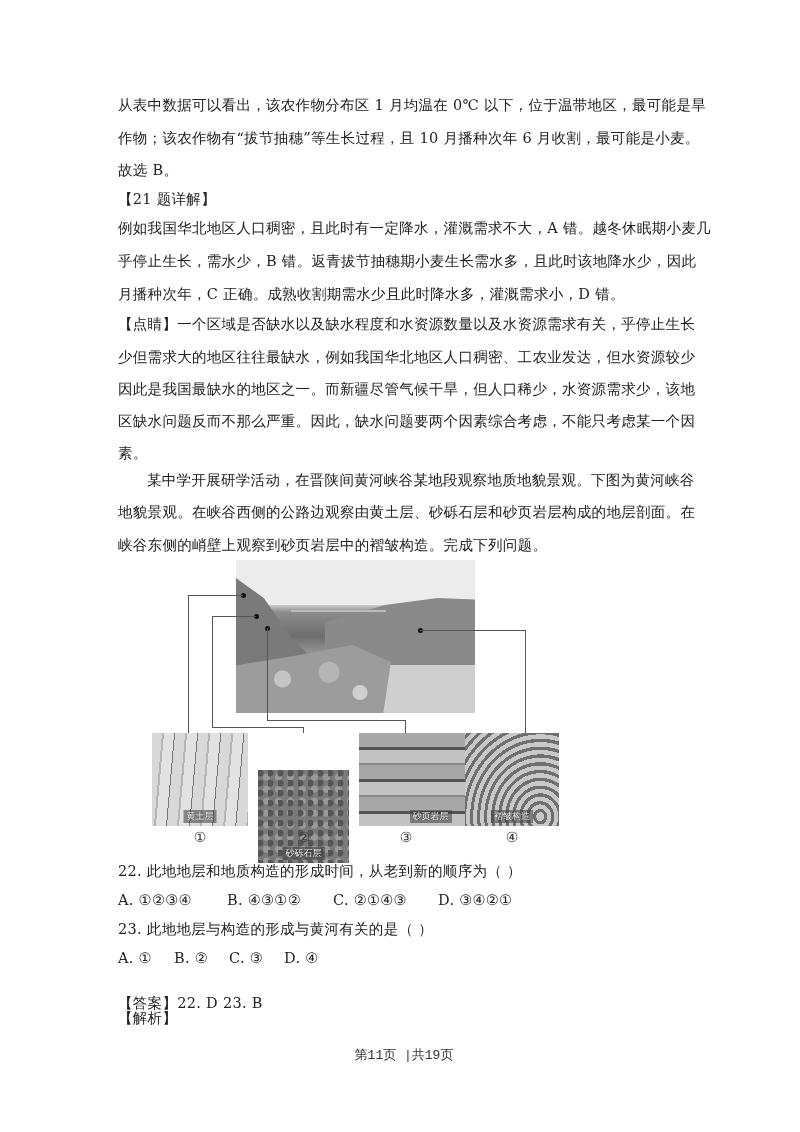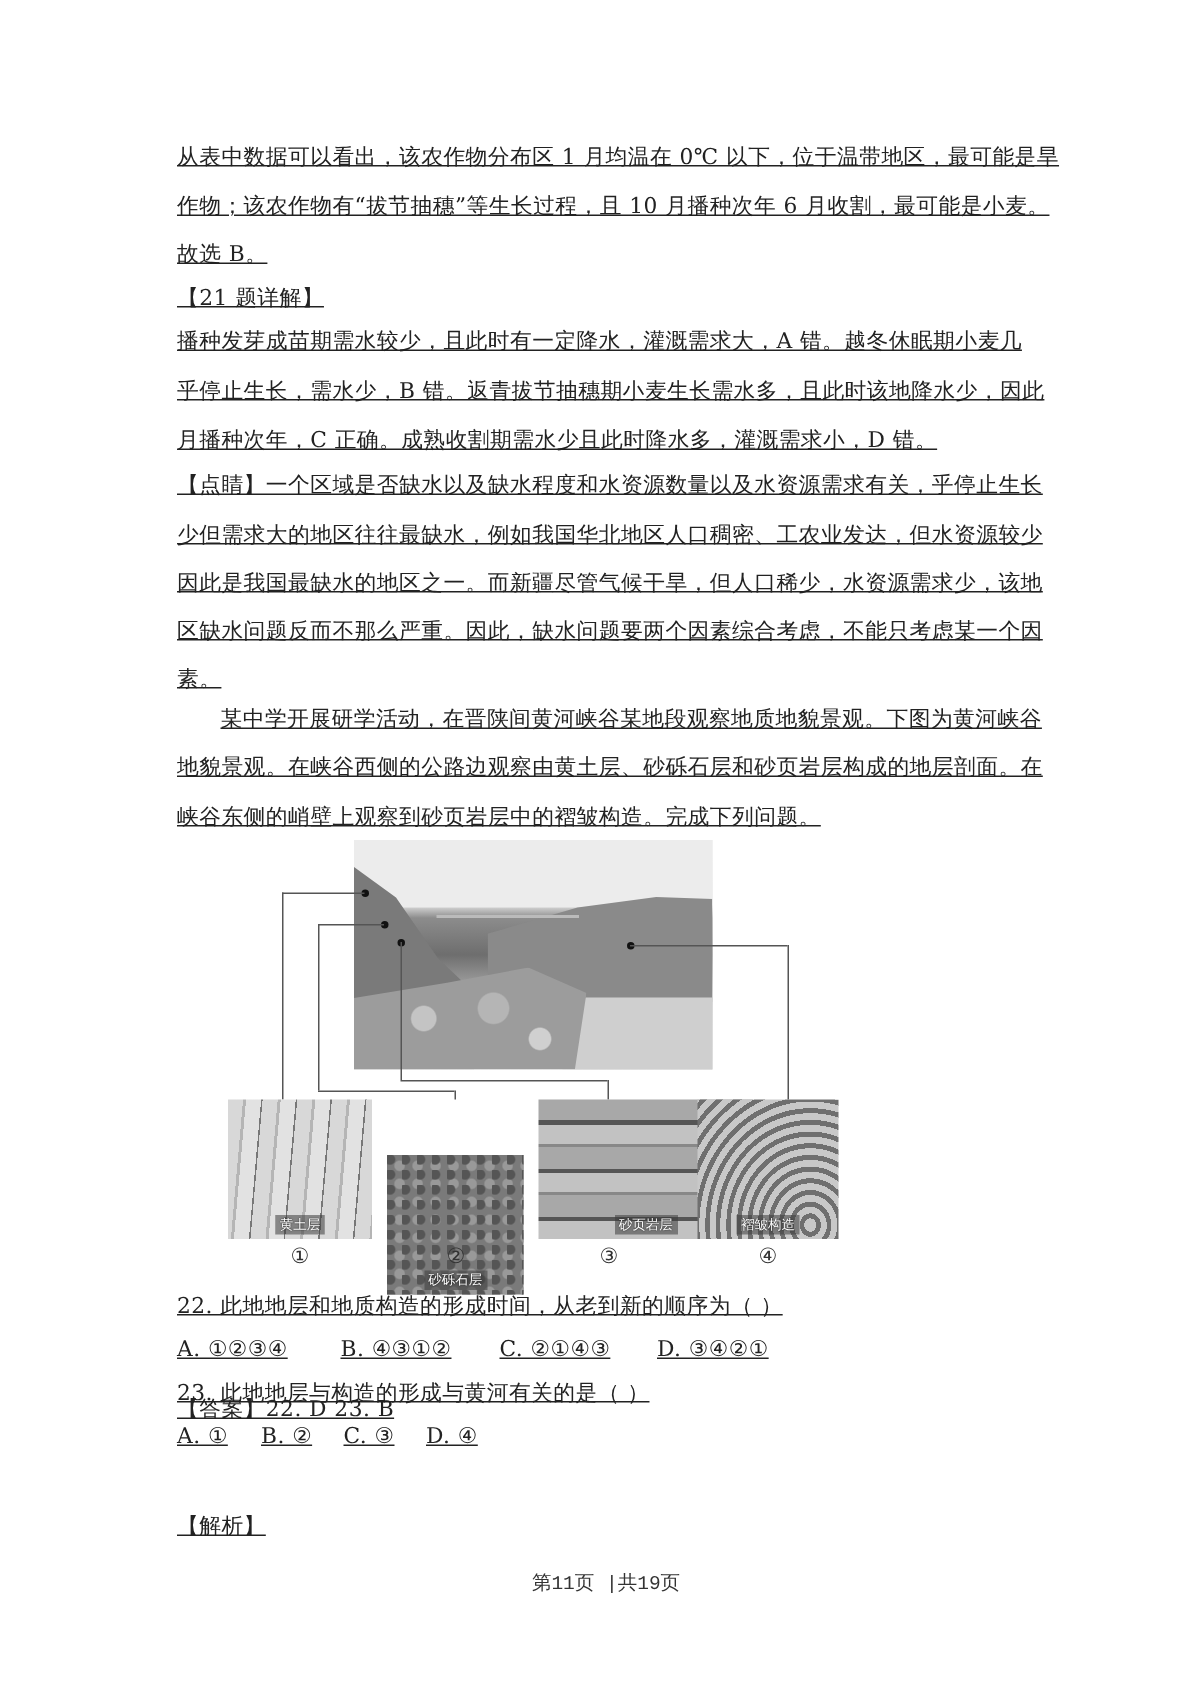--- a/index.html
+++ b/index.html
@@ -1,20 +1,20 @@
 <!DOCTYPE html>
 <html><head>
 <meta charset="utf-8">
 <style>
   html, body { margin: 0; padding: 0; background: #ffffff; }
   body { width: 800px; height: 1132px; position: relative; overflow: hidden;
          font-family: "DejaVu Serif", "Liberation Serif", serif; color: #222; }
   .page { position: absolute; left: 0; top: 0; width: 800px; height: 1132px; }
   .line { position: absolute; left: 118px; width: 580px; font-size: 14.5px; line-height: 20px;
-          white-space: nowrap; letter-spacing: 0.3px; text-decoration: underline; }
+          white-space: nowrap; letter-spacing: 0.3px; }
   .figure { position: absolute; left: 140px; top: 555px; width: 430px; height: 300px; }
   .photo { position: absolute; left: 96px; top: 5px; width: 239px; height: 153px;
            background: linear-gradient(180deg, #e8e8e8 0%, #e2e2e2 28%, #8c8c8c 34%, #6e6e6e 50%, #9a9a9a 62%, #bdbdbd 72%, #c8c8c8 100%);
            overflow: hidden; }
   .photo .sky { position: absolute; left: 0; top: 0; width: 100%; height: 45px; background: #ececec; }
   .photo .left-hill { position: absolute; left: 0; top: 18px; width: 80px; height: 135px;
            background: #7a7a7a; clip-path: polygon(0 0, 35% 15%, 70% 45%, 100% 62%, 100% 100%, 0 100%); }
   .photo .right-hill { position: absolute; right: 0; top: 38px; width: 150px; height: 70px;
            background: #8a8a8a; clip-path: polygon(0 35%, 40% 10%, 75% 0, 100% 2%, 100% 100%, 0 100%); }
   .photo .bridge { position: absolute; left: 55px; top: 50px; width: 95px; height: 2px; background: #bbb; }
@@ -45,21 +45,21 @@
 </style>
 </head>
 <body>
 
 <div class="page">
 
   <div class="line" style="top:95px">从表中数据可以看出，该农作物分布区 1 月均温在 0℃ 以下，位于温带地区，最可能是旱</div>
   <div class="line" style="top:128px">作物；该农作物有“拔节抽穗”等生长过程，且 10 月播种次年 6 月收割，最可能是小麦。</div>
   <div class="line" style="top:160px">故选 B。</div>
   <div class="line" style="top:189px">【21 题详解】</div>
-  <div class="line" style="top:218px">播种发芽成苗期需水较少，且此时有一定降水，灌溉需求大，A 错。越冬休眠期小麦几</div>
+  <div class="line" style="top:218px">例如我国华北地区人口稠密，且此时有一定降水，灌溉需求不大，A 错。越冬休眠期小麦几</div>
   <div class="line" style="top:251px">乎停止生长，需水少，B 错。返青拔节抽穗期小麦生长需水多，且此时该地降水少，因此</div>
   <div class="line" style="top:284px">月播种次年，C 正确。成熟收割期需水少且此时降水多，灌溉需求小，D 错。</div>
   <div class="line" style="top:314px">【点睛】一个区域是否缺水以及缺水程度和水资源数量以及水资源需求有关，乎停止生长</div>
   <div class="line" style="top:347px">少但需求大的地区往往最缺水，例如我国华北地区人口稠密、工农业发达，但水资源较少</div>
   <div class="line" style="top:379px">因此是我国最缺水的地区之一。而新疆尽管气候干旱，但人口稀少，水资源需求少，该地</div>
   <div class="line" style="top:411px">区缺水问题反而不那么严重。因此，缺水问题要两个因素综合考虑，不能只考虑某一个因</div>
   <div class="line" style="top:443px">素。</div>
   <div class="line" style="top:502px">地貌景观。在峡谷西侧的公路边观察由黄土层、砂砾石层和砂页岩层构成的地层剖面。在</div>
   <div class="line" style="top:470px; left:147px">某中学开展研学活动，在晋陕间黄河峡谷某地段观察地质地貌景观。下图为黄河峡谷</div>
   <div class="line" style="top:535px">峡谷东侧的峭壁上观察到砂页岩层中的褶皱构造。完成下列问题。</div>
@@ -117,17 +117,17 @@
   <div class="line" style="top:890px; left:227px">B.  ④③①②</div>
   <div class="line" style="top:890px; left:333px">C.  ②①④③</div>
   <div class="line" style="top:890px; left:438px">D.  ③④②①</div>
 
   <div class="line" style="top:919px">23.  此地地层与构造的形成与黄河有关的是（     ）</div>
   <div class="line" style="top:948px; left:118px">A.  ①</div>
   <div class="line" style="top:948px; left:174px">B.  ②</div>
   <div class="line" style="top:948px; left:229px">C.  ③</div>
   <div class="line" style="top:948px; left:284px">D.  ④</div>
 
-  <div class="line" style="top:930px">【答案】22. D      23. B</div>
+  <div class="line" style="top:993px">【答案】22. D      23. B</div>
   <div class="line" style="top:1008px">【解析】</div>
 
   <div class="footer">第11页 |共19页</div>
 </div>
 
 </body></html>

